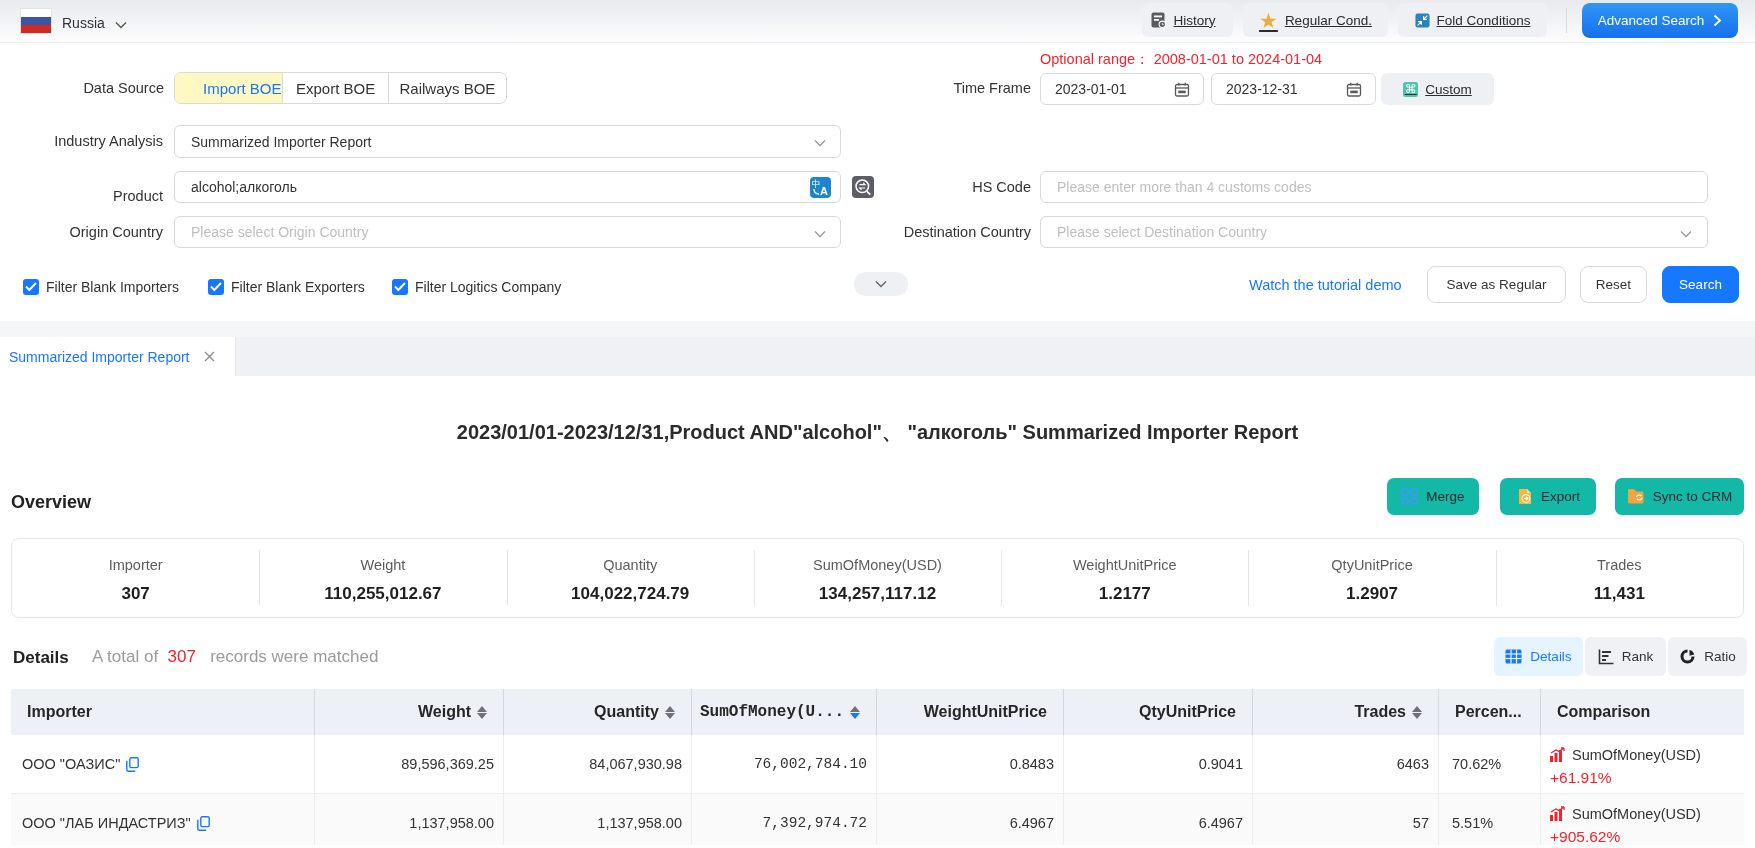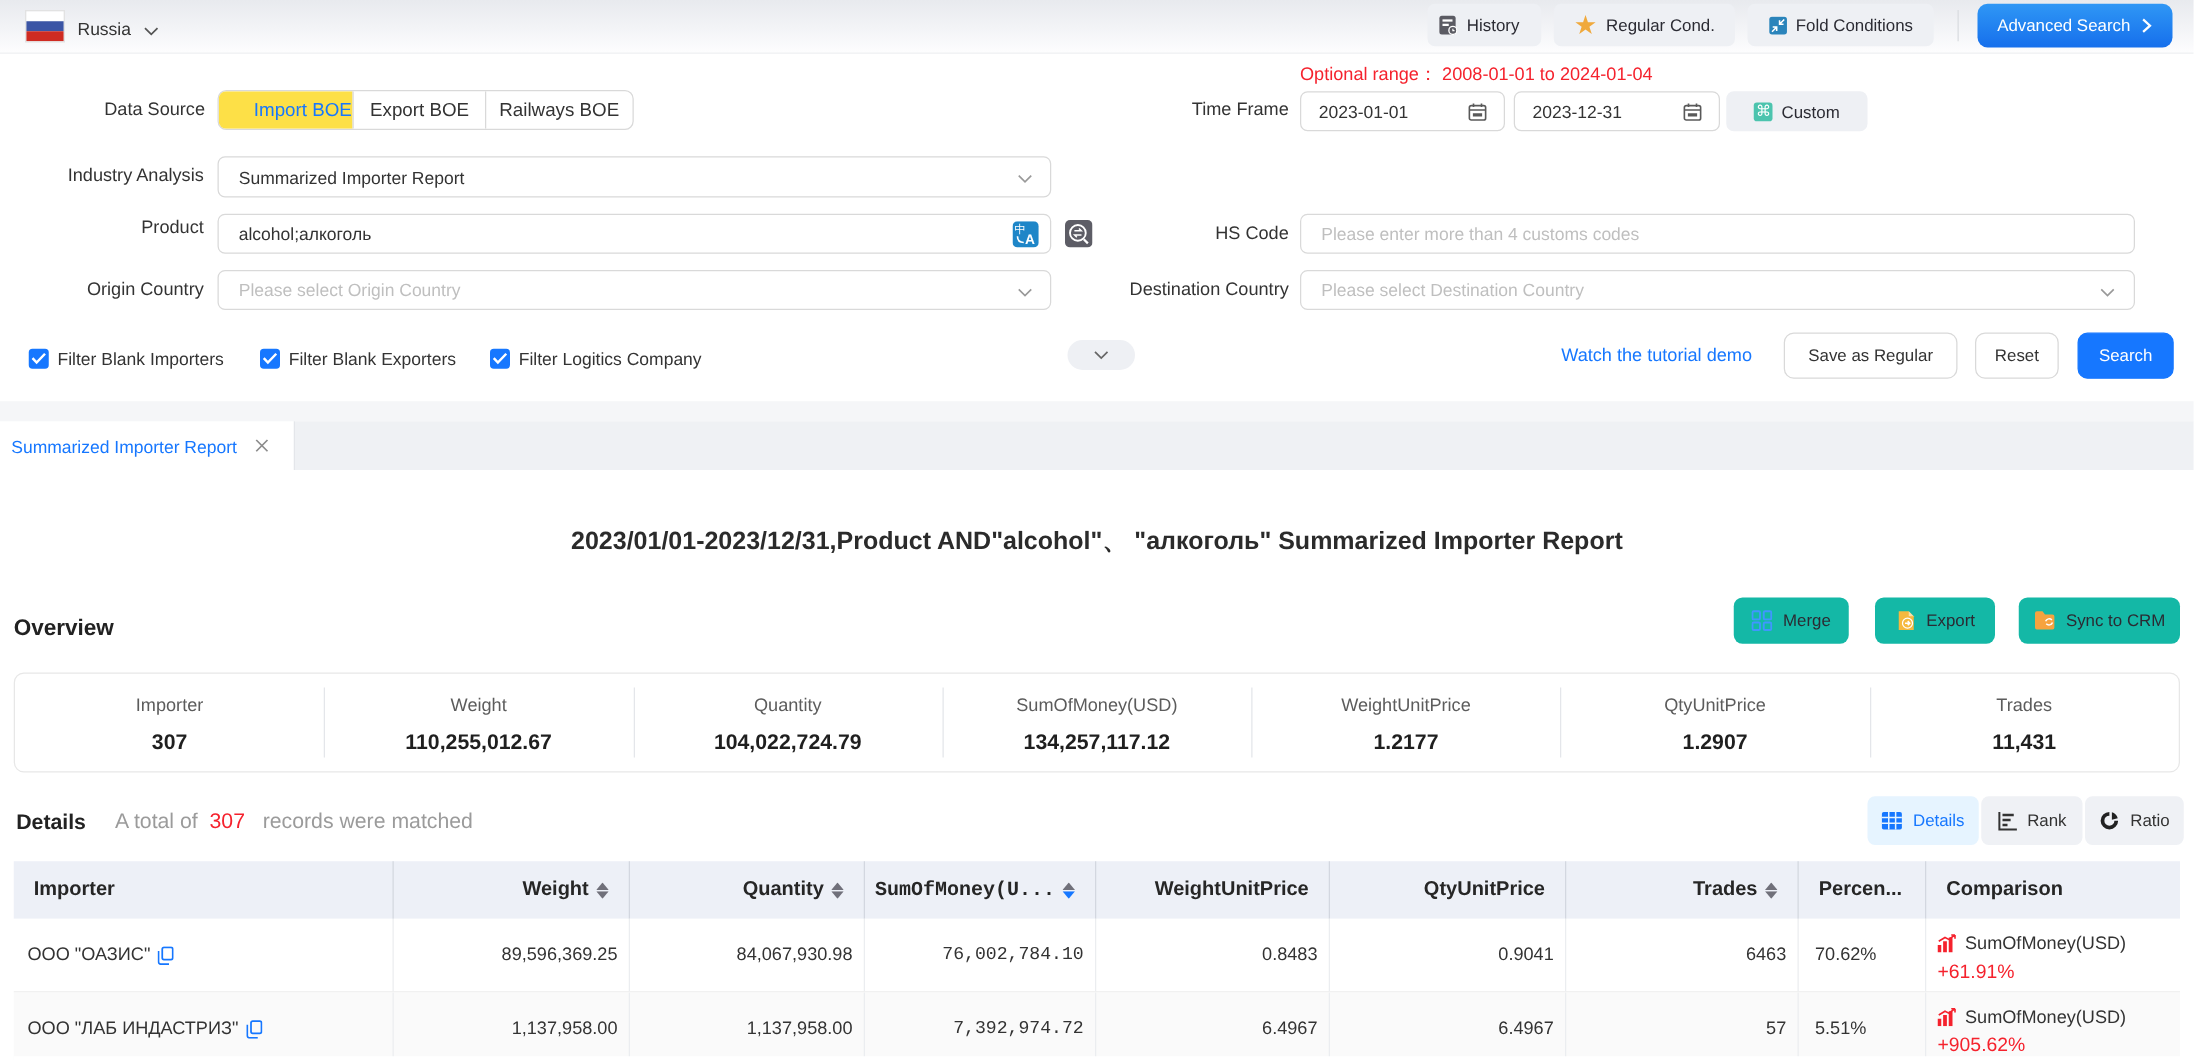--- a/index.html
+++ b/index.html
@@ -9,36 +9,36 @@
 #page { position:relative; width:1755px; height:848px; background:#fff; }
 
 
 #topbar { position:absolute; left:0; top:0; width:1755px; height:43px;
   background:linear-gradient(180deg,#e8eaee 0%,#f2f3f6 50%,#fdfdfe 100%);
   border-bottom:1px solid #eef0f2; }
 #flag { position:absolute; left:21px; top:9px; width:30px; height:24px; outline:1px solid #e2e2e2; }
 #flag .w { height:8px; background:#fff; } #flag .b { height:8px; background:#3b55a5; } #flag .r { height:8px; background:#cf2b22; }
 #russia { position:absolute; left:62px; top:15px; font-size:14px; color:#333; }
 .topbtn { position:absolute; top:3px; height:34px; background:#eef0f4; border-radius:6px;
-  display:flex; align-items:center; justify-content:center; font-size:13.5px; color:#2b2b33; gap:7px; }
+  display:flex; align-items:center; justify-content:center; font-size:13.5px; color:#2b2b33; gap:7px;text-decoration:underline; }
 #btn-advanced { position:absolute; left:1582px; top:3px; width:156px; height:35px; border-radius:8px;
   background:linear-gradient(180deg,#2f97f5 0%,#166fec 100%); color:#fff; font-size:13.5px;
   display:flex; align-items:center; justify-content:center; gap:9px; }
 #topsep { position:absolute; left:1566px; top:8px; width:1px; height:25px; background:#d9dbe0; }
 
 
 .red-range { position:absolute; left:1040px; top:50px; font-size:14.5px; color:#f5222d; }
 .flabel { position:absolute; font-size:14.5px; color:#333; text-align:right; }
 .inp { position:absolute; background:#fff; border:1px solid #d9d9d9; border-radius:6px;
   display:flex; align-items:center; font-size:14px; color:#333; }
 .inp .ph { color:#bfbfbf; font-size:14px; }
 .seg { position:absolute; left:174px; top:72px; width:333px; height:32px; display:flex;
   border:1px solid #d9d9d9; border-radius:7px; overflow:hidden; background:#fff; font-size:15px; }
 .seg > div { display:flex; align-items:center; justify-content:center; height:100%; }
-.seg .on { background:#fde047; color:#1677ff;padding-left:27px; }
+.seg .on { background:#fef9c3; color:#1677ff;padding-left:27px; }
 .seg .sep { border-left:1px solid #d9d9d9; }
 .cbrow { position:absolute; top:279px; display:flex; align-items:center; font-size:14px; color:#333; }
 .cbx { width:16px; height:16px; background:#1677ff; border-radius:3px; margin-right:7px; position:relative; }
 .cbx svg { position:absolute; left:2px; top:3px; }
 .wbtn { position:absolute; top:266px; height:37px; background:#fff; border:1px solid #d9d9d9; border-radius:8px;
   display:flex; align-items:center; justify-content:center; font-size:13.5px; color:#333; }
 
 
 #strip1 { position:absolute; left:0; top:321px; width:1755px; height:16px; background:#f5f6f8; }
 #tabrow { position:absolute; left:0; top:337px; width:1755px; height:39px; background:#eff1f4; }
@@ -159,21 +159,21 @@
   </div>
 
   <div class="flabel" style="left:0;top:133px;width:163px;">Industry Analysis</div>
   <div class="inp" style="left:174px;top:125px;width:667px;height:33px;padding:0 16px;">
     <span>Summarized Importer Report</span>
     <svg class="abs" style="left:638px;top:10px" width="14" height="14" viewBox="0 0 14 14">
         <path d="M2 4.5 L7 9.5 L12 4.5" stroke="#999" stroke-width="1.3" fill="none"></path>
       </svg>
   </div>
 
-  <div class="flabel" style="left:0;top:174px;width:163px;">Product</div>
+  <div class="flabel" style="left:0;top:188px;width:163px;">Product</div>
   <div class="inp" style="left:174px;top:171px;width:667px;height:32px;padding:0 16px;">
     <span>alcohol;алкоголь</span>
   </div>
   <svg class="abs" style="left:810px;top:177px" width="21" height="21" viewBox="0 0 21 21">
       <rect x="0" y="0" width="21" height="21" rx="4" fill="#1e86c8"></rect>
       <text x="6" y="9.5" font-size="9" fill="#fff" text-anchor="middle" font-family="Liberation Sans">中</text>
       <text x="14" y="18" font-size="11" font-weight="bold" fill="#fff" text-anchor="middle" font-family="Liberation Sans">A</text>
       <path d="M4 12 q0 5 5 5" stroke="#fff" stroke-width="1.3" fill="none"></path>
     </svg>
   <svg class="abs" style="left:852px;top:176px" width="22" height="22" viewBox="0 0 22 22">

